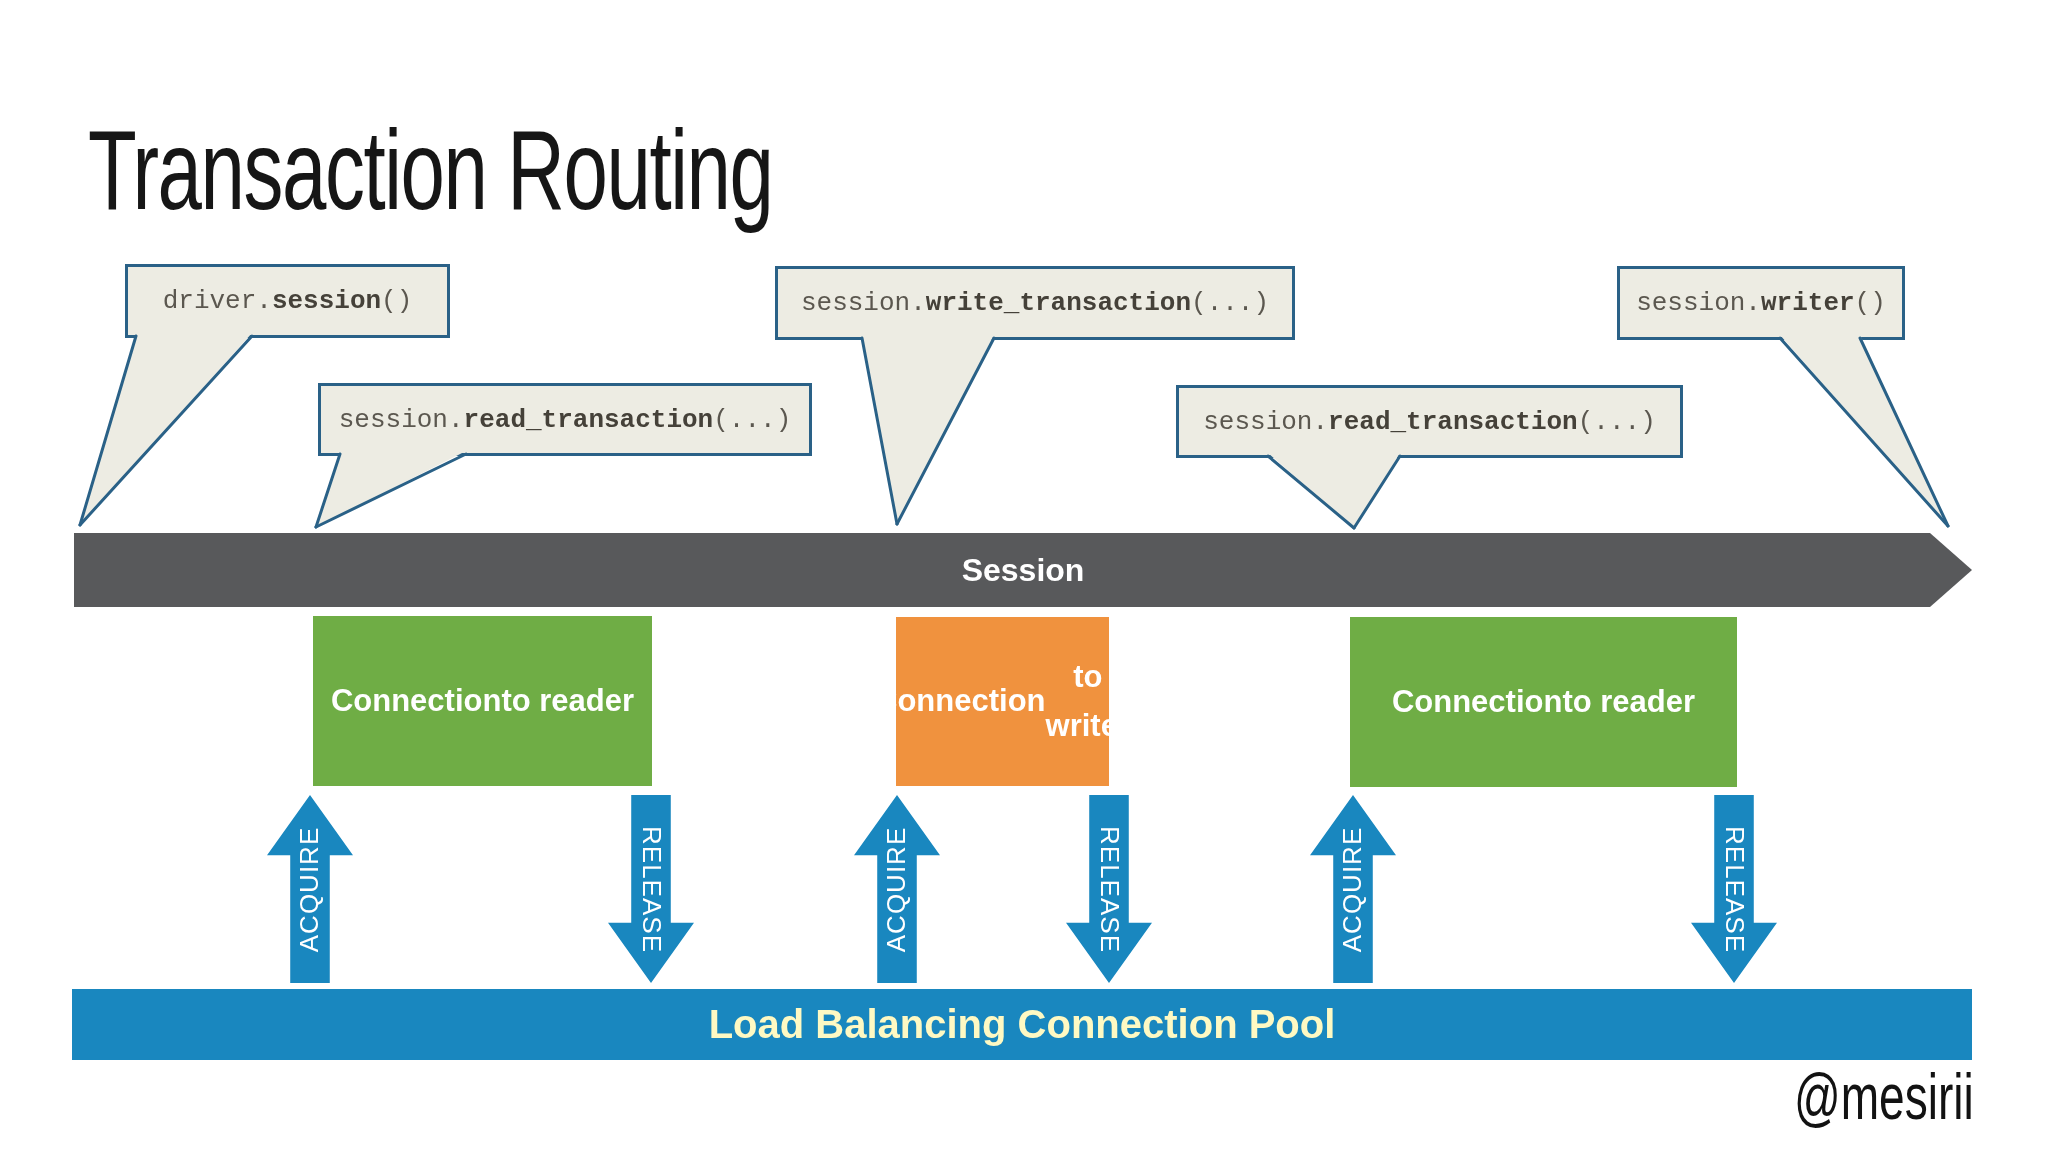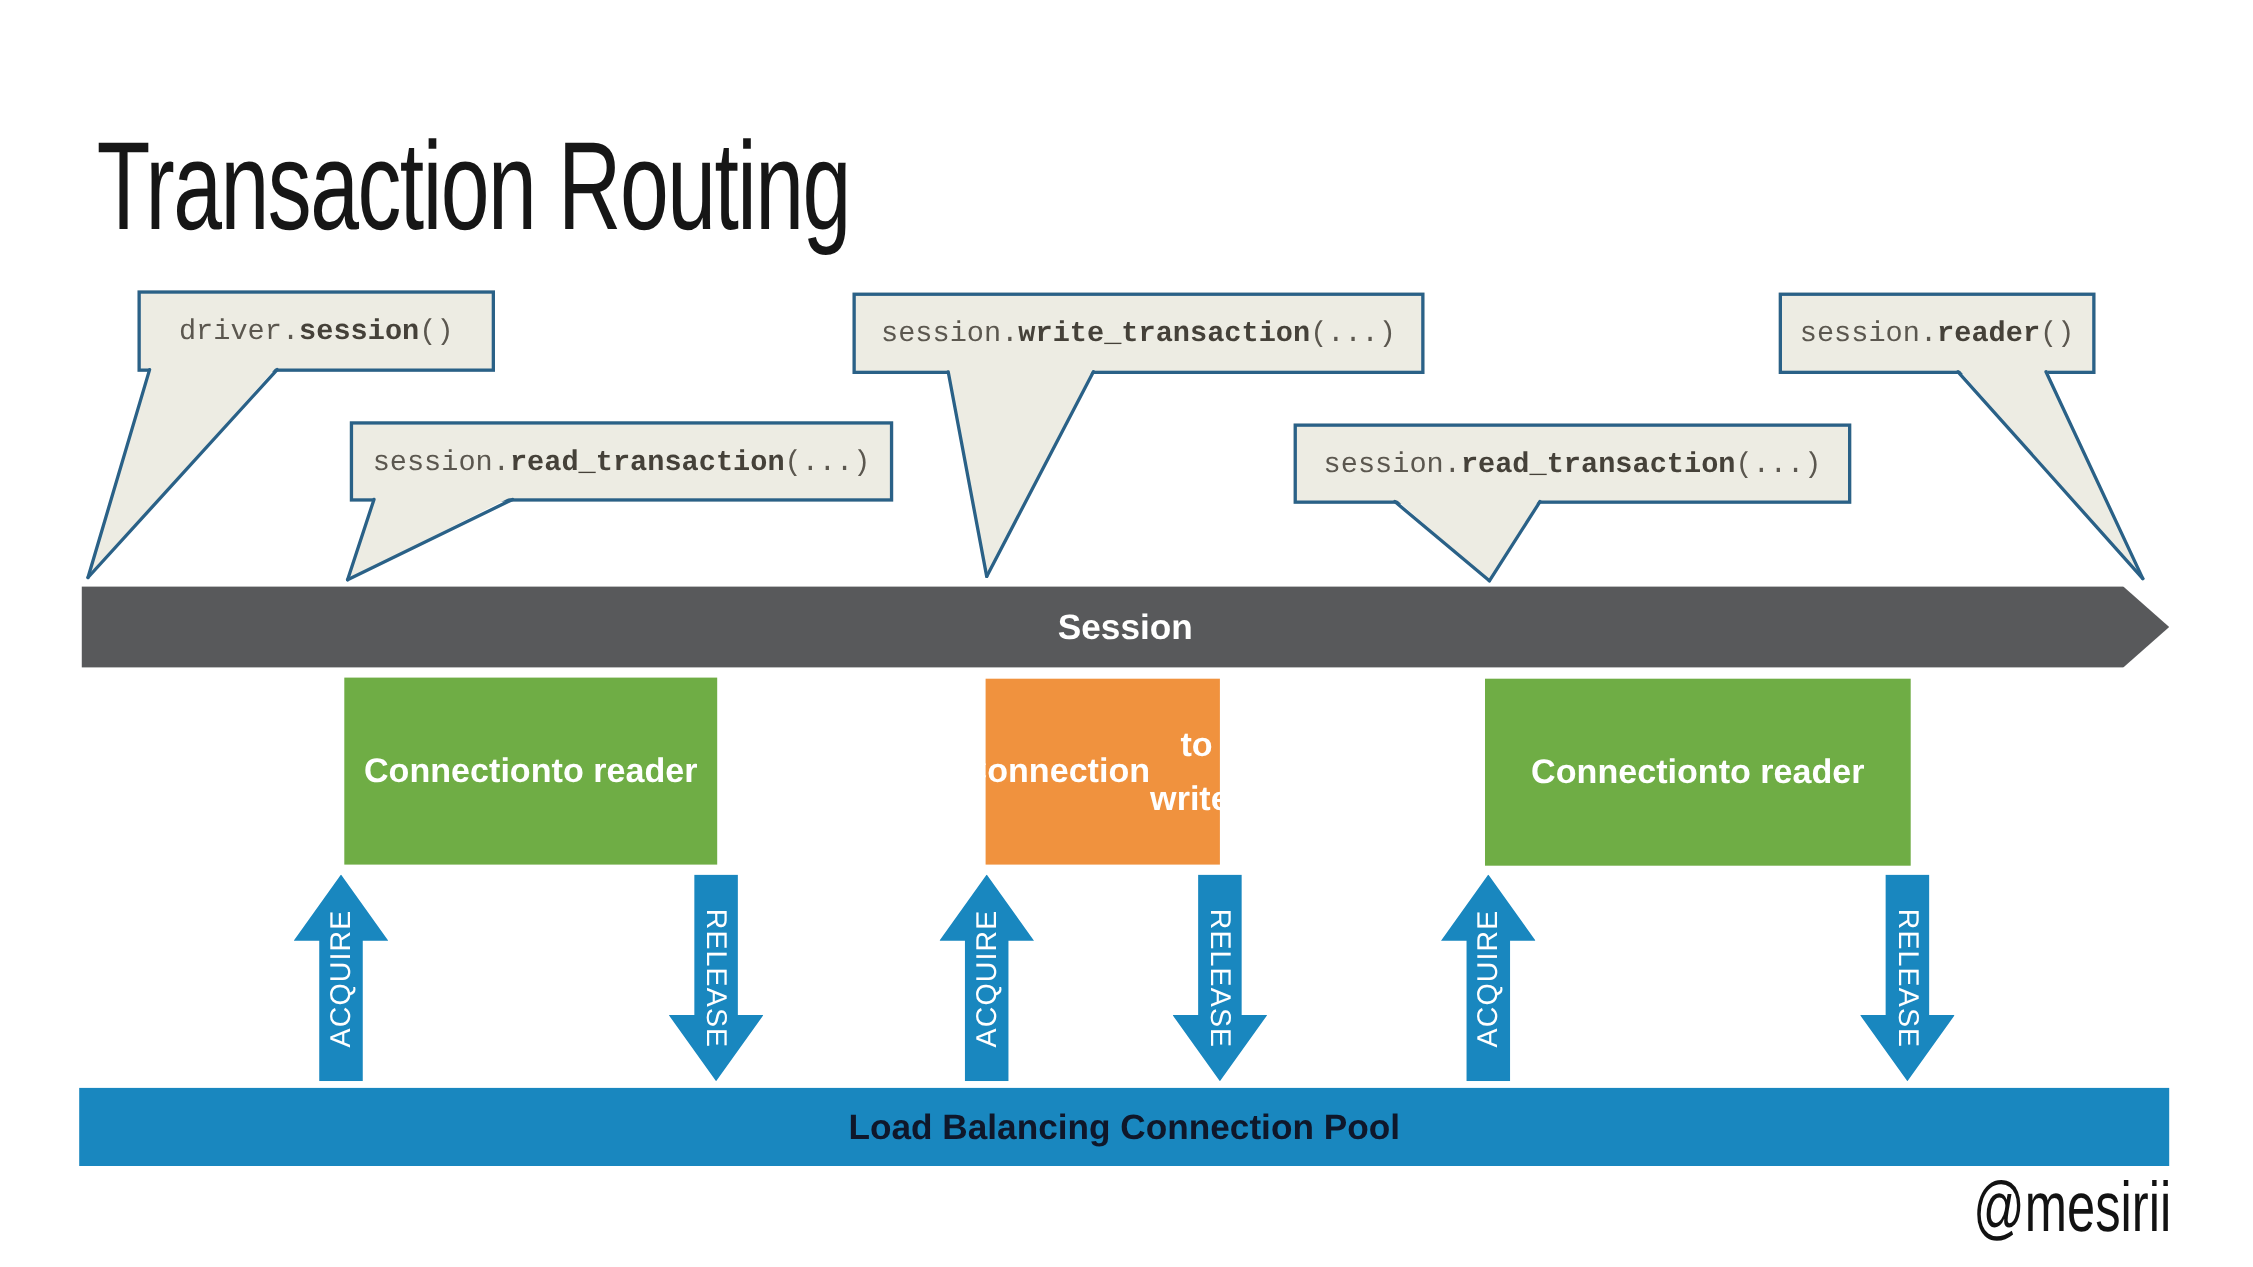--- a/index.html
+++ b/index.html
@@ -136,22 +136,22 @@
     left: 72px;
     top: 989px;
     width: 1900px;
     height: 71px;
     background: #1987BF;
     display: flex;
     align-items: center;
     justify-content: center;
   }
   .pool-bar .bar-label {
-    color: #0f172a;
-    font-size: 32px;
+    color: #fef9c3;
+    font-size: 40px;
     font-weight: bold;
     text-align: right;
   }
 </style>
 </head>
 <body>
 
 <div id="canvas">
 
   <div class="slide-title">Transaction Routing</div>
@@ -171,21 +171,21 @@
       <span class="m">write_transaction</span>
       <span>(...)</span>
   </div>
   <div class="callout" id="callout-4">
     <span>session.</span>
       <span class="m">read_transaction</span>
       <span>(...)</span>
   </div>
   <div class="callout" id="callout-5">
     <span>session.</span>
-      <span class="m">reader</span>
+      <span class="m">writer</span>
       <span>()</span>
   </div>
 
   <svg id="tails" width="2048" height="1152" viewBox="0 0 2048 1152">
     <g>
       <polygon points="136,333 80,525 252,333"></polygon>
       <line x1="136" y1="336" x2="80" y2="525"></line>
       <line x1="80" y1="525" x2="252" y2="336"></line>
     </g>
     <g>

